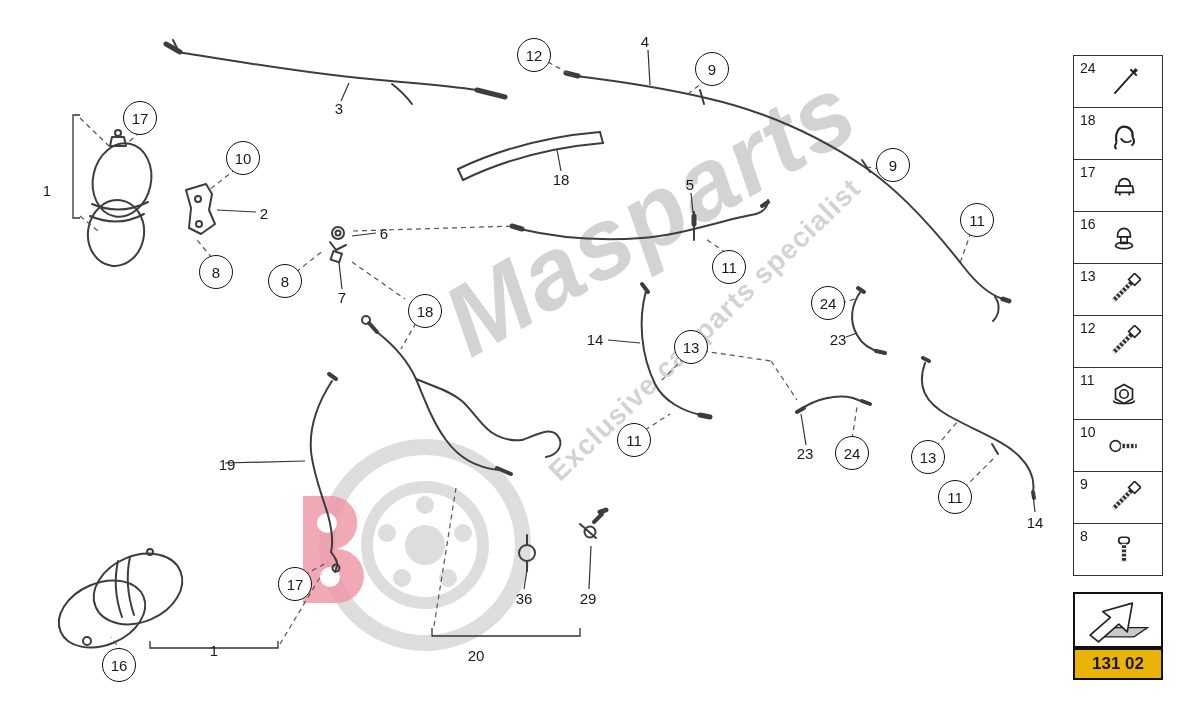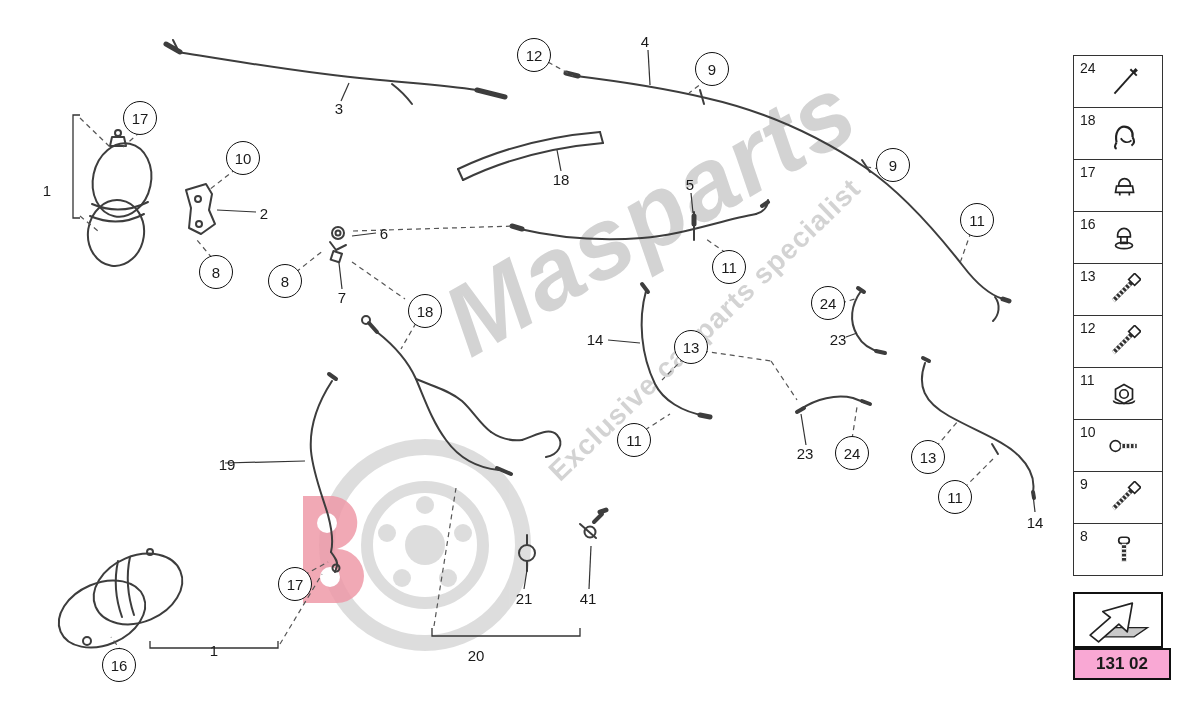--- a/index.html
+++ b/index.html
@@ -47,22 +47,22 @@
   }
   .legend-row:first-child { margin-top: 0; }
   .legend-num { position: absolute; top: 4px; left: 6px; font-size: 14px; }
   .legend-icon { width: 34px; height: 34px; margin-left: 12px; }
   .nav-box {
     position: absolute; left: 1073px; top: 592px; width: 90px; height: 56px;
     border: 2px solid #111; background: #fff; z-index: 4;
     display: flex; align-items: center; justify-content: center;
   }
   .code-box {
-    position: absolute; left: 1073px; top: 648px; width: 98px; height: 32px;
-    border: 2px solid #111; background: #f9a8d4; z-index: 4;
+    position: absolute; left: 1073px; top: 648px; width: 90px; height: 32px;
+    border: 2px solid #111; background: #eab308; z-index: 4;
     display: flex; align-items: center; justify-content: center;
     font-weight: bold; font-size: 17px;
   }
   #symbol-defs { position: absolute; width: 0; height: 0; overflow: hidden; }
 </style>
 </head>
 <body>
 
 <div class="watermark-brand">Masparts</div>
 <div class="watermark-tagline">Exclusive car parts specialist</div>
@@ -253,22 +253,22 @@
     <div class="plain-label" style="left: 645px; top: 41px;">4</div>
     <div class="plain-label" style="left: 690px; top: 184px;">5</div>
     <div class="plain-label" style="left: 384px; top: 233px;">6</div>
     <div class="plain-label" style="left: 342px; top: 297px;">7</div>
     <div class="plain-label" style="left: 561px; top: 179px;">18</div>
     <div class="plain-label" style="left: 595px; top: 339px;">14</div>
     <div class="plain-label" style="left: 838px; top: 339px;">23</div>
     <div class="plain-label" style="left: 805px; top: 453px;">23</div>
     <div class="plain-label" style="left: 1035px; top: 522px;">14</div>
     <div class="plain-label" style="left: 211px; top: 464px; margin-left: 16px;">19</div>
-    <div class="plain-label" style="left: 524px; top: 598px;">21</div>
-    <div class="plain-label" style="left: 588px; top: 598px;">41</div>
+    <div class="plain-label" style="left: 524px; top: 598px;">36</div>
+    <div class="plain-label" style="left: 588px; top: 598px;">29</div>
     <div class="plain-label" style="left: 476px; top: 655px;">20</div>
     <div class="plain-label" style="left: 214px; top: 650px;">1</div>
   </div>
 
 <div class="sidebar">
   <div id="legend-rows">
       <div class="legend-row">
         <span class="legend-num">24</span>
         <svg class="legend-icon" viewBox="0 0 32 32">
           <use href="#sym-pin" xlink:href="#sym-pin"></use>

